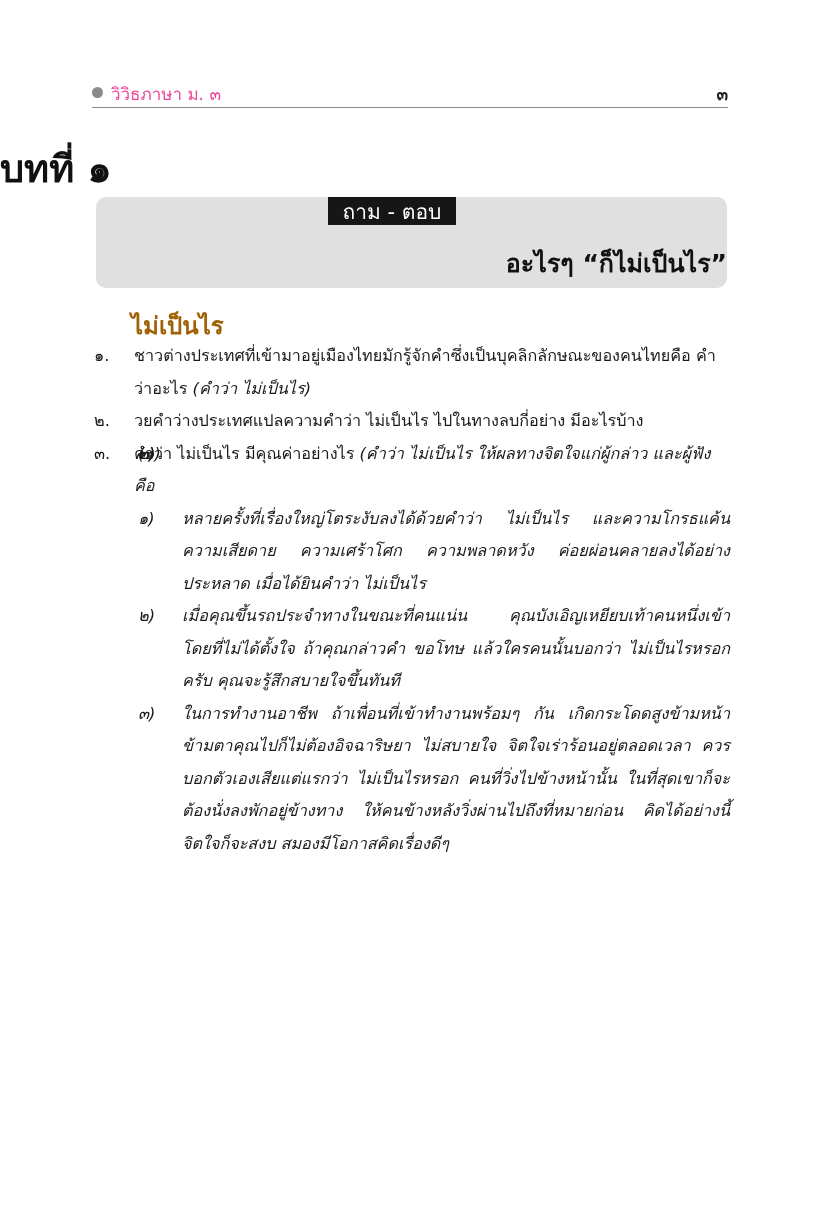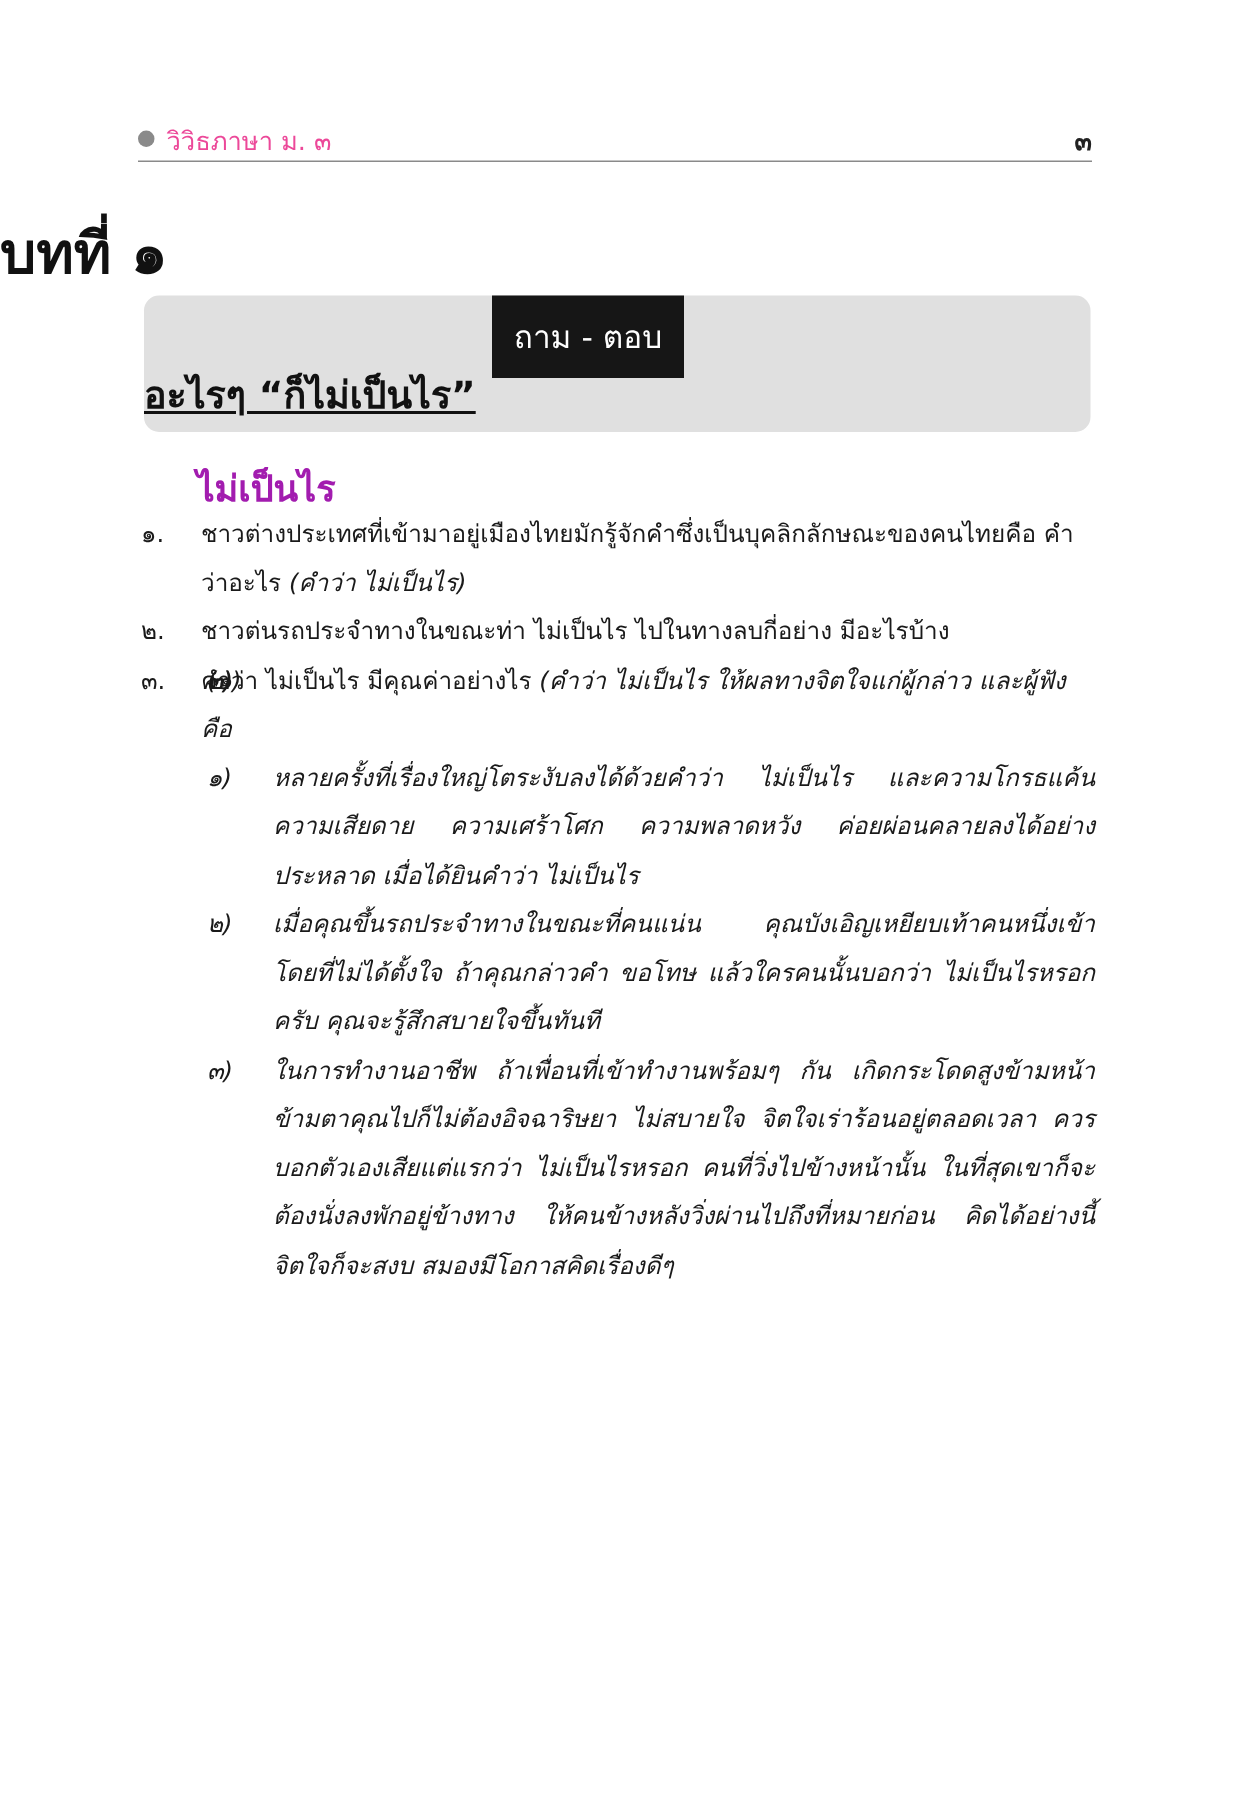--- a/index.html
+++ b/index.html
@@ -26,30 +26,30 @@
   }
   .chapter-title {
     position: absolute; left: 0; width: 822px; top: 138px; 
     font-size: 38px; font-weight: bold; color: #111;
   }
   .qa-box {
     position: absolute; left: 96px; top: 197px; width: 631px; height: 91px;
     background: #e0e0e0; border-radius: 10px;
   }
   .qa-tag {
-    position: absolute; left: 232px; top: 0; width: 128px; height: 55px;
+    position: absolute; left: 232px; top: 0; width: 128px; height: 28px;
     background: #161616; color: #fff; font-size: 21px;
     display: flex; align-items: center; justify-content: center;
   }
   .qa-heading {
-    position: absolute; left: 0; width: 631px; top: 46px; text-align: left;
-    font-size: 25px; font-weight: bold; color: #111; text-decoration: underline;
+    position: absolute; left: 0; width: 631px; top: 46px; text-align: right;
+    font-size: 25px; font-weight: bold; color: #111;
   }
   .section-title {
-    position: absolute; left: 131px; top: 306px; font-size: 24px; font-weight: bold; color: #a21caf; text-align: right;
+    position: absolute; left: 131px; top: 306px; font-size: 24px; font-weight: bold; color: #a16207; text-align: right;
   }
   .content {
     position: absolute; left: 94px; top: 340px; width: 636px;
     font-size: 16.2px; line-height: 32.5px;
   }
   .item { position: relative; padding-left: 40px; }
   .item .num { position: absolute; left: 0; top: 0; }
   .sub { position: relative; padding-left: 88px; font-style: italic; text-align: justify; }
   .sub .snum { position: absolute; left: 44px; top: 0; font-style: italic; }
   .it { font-style: italic; }
@@ -76,21 +76,21 @@
 <div class="content">
 
   <div class="item">
     <span class="num">๑.</span>
     <span>ชาวต่างประเทศที่เข้ามาอยู่เมืองไทยมักรู้จักคำซึ่งเป็นบุคลิกลักษณะของคนไทยคือ คำว่าอะไร</span>
     <span class="it">(คำว่า ไม่เป็นไร)</span>
   </div>
 
   <div class="item">
     <span class="num">๒.</span>
-    <span>ชาวต่นรถประจำทางในขณะท่า ไม่เป็นไร ไปในทางลบกี่อย่าง มีอะไรบ้าง</span>
+    <span>วยคำว่างประเทศแปลความคำว่า ไม่เป็นไร ไปในทางลบกี่อย่าง มีอะไรบ้าง</span>
   </div>
   <div class="sub">
     <span class="snum">(๑)</span>
   </div>
   <div class="sub">
     <span class="snum">๒)</span>
   </div>
   <div class="sub">
     <span class="snum">๓)</span>
   </div>

